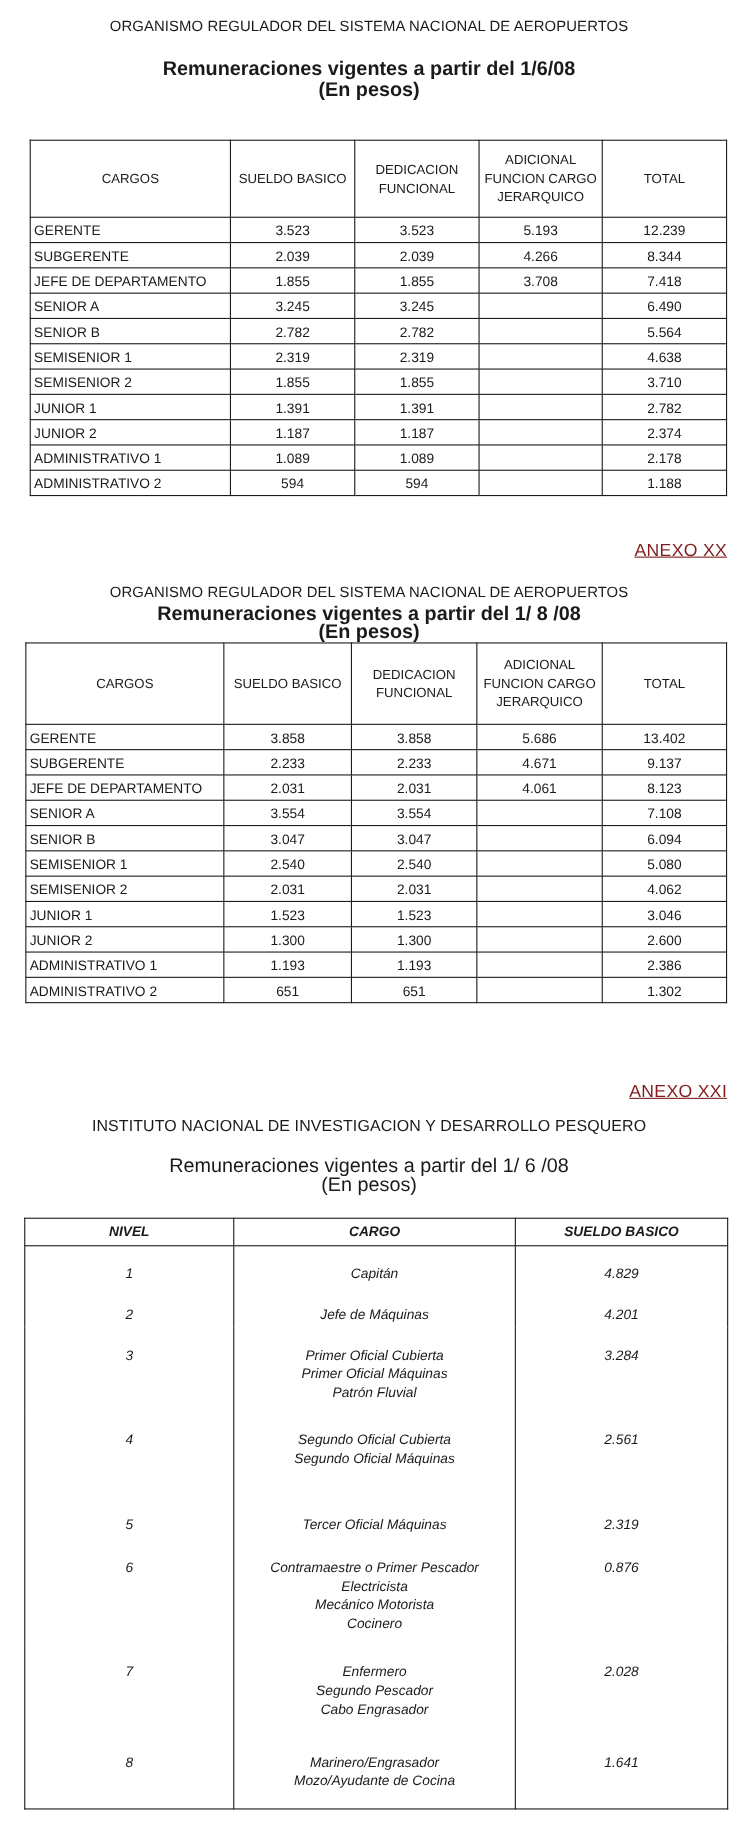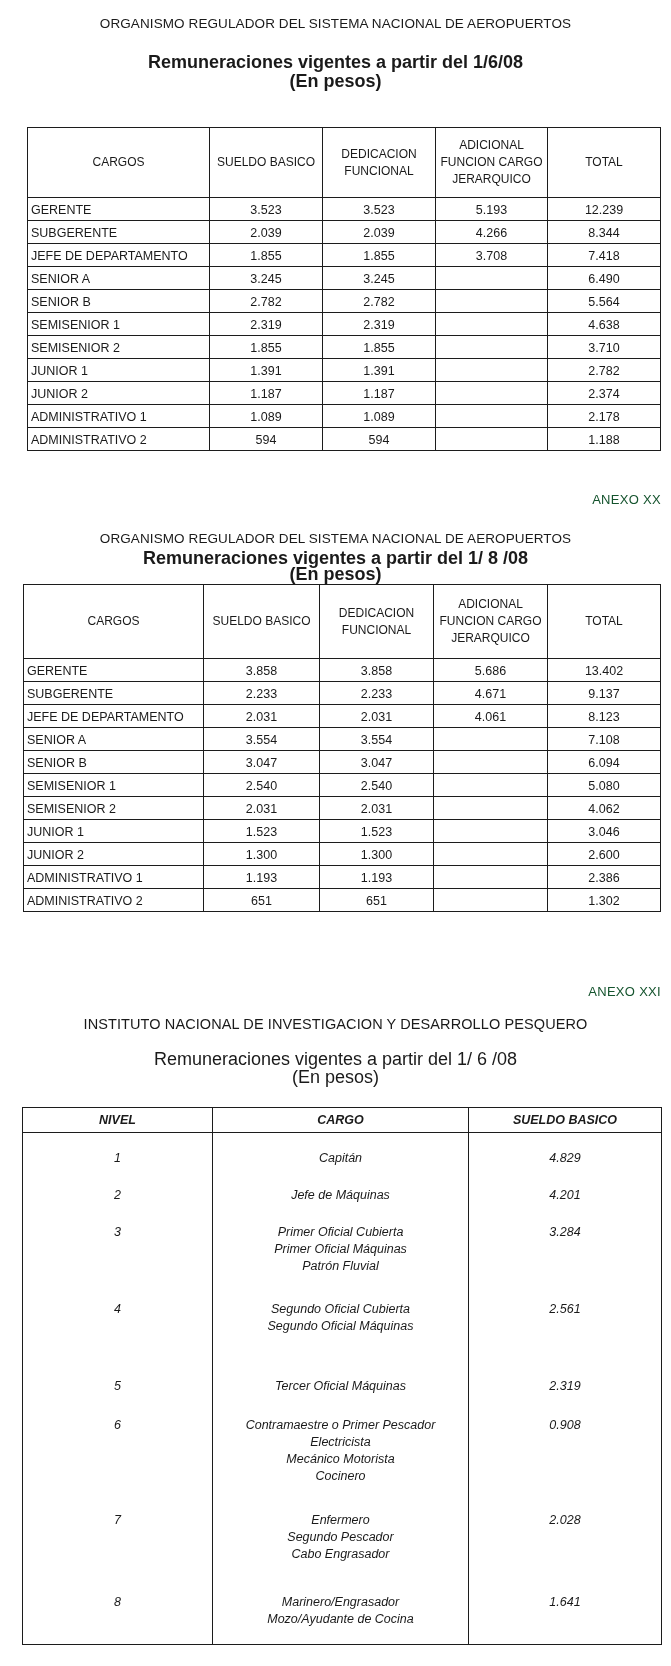--- a/index.html
+++ b/index.html
@@ -2,21 +2,21 @@
 <html><head>
   <meta charset="utf-8">
   <style>
     * { box-sizing: border-box; margin: 0; padding: 0; }
     html, body { width: 671px; height: 1666px; background: #ffffff; overflow: hidden; }
     body { position: relative; font-family: "Liberation Sans", "DejaVu Sans", sans-serif; color: #1a1a1a; }
 
     .title { position: absolute; left: 0; width: 671px; text-align: center; font-weight: normal; font-size: 13.5px; letter-spacing: 0.1px; }
     .subtitle { position: absolute; left: 0; width: 671px; text-align: center; font-size: 18px; line-height: 18px; }
     .subtitle.bold { font-weight: bold; }
-    .anexo { position: absolute; right: 10px; font-size: 13px; color: #14532d; letter-spacing: 0.3px; }
+    .anexo { position: absolute; right: 10px; font-size: 16px; color: #7f1d1d; letter-spacing: 0.3px; text-decoration: underline; }
 
     table.sheet { position: absolute; border-collapse: collapse; table-layout: fixed; font-size: 12.5px; }
     table.sheet td, table.sheet th { border: 1.6px solid #1c1c1c; font-weight: normal; }
     table.sheet th { text-align: center; vertical-align: middle; line-height: 17px; font-size: 12px; }
     table.sheet td { height: 23px; text-align: center; vertical-align: middle; padding-top: 1px; }
     table.sheet td.cargo { text-align: left; padding-left: 3px; }
 
     #t1 { left: 27px; top: 127px; width: 633px; }
     #t1 thead th { height: 70px; }
     #t2 { left: 23px; top: 572px; width: 637px; }
@@ -296,21 +296,21 @@
       <td style="padding-top:38px;">2.319</td>
     </tr>
     <tr>
       <td>6</td>
       <td>
         <span class="line">Contramaestre o Primer Pescador</span>
         <span class="line">Electricista</span>
         <span class="line">Mecánico Motorista</span>
         <span class="line">Cocinero</span>
       </td>
-      <td>0.908</td>
+      <td>0.876</td>
     </tr>
     <tr>
       <td style="padding-top:20px;">7</td>
       <td style="padding-top:20px;">
         <span class="line">Enfermero</span>
         <span class="line">Segundo Pescador</span>
         <span class="line">Cabo Engrasador</span>
       </td>
       <td style="padding-top:20px;">2.028</td>
     </tr>

